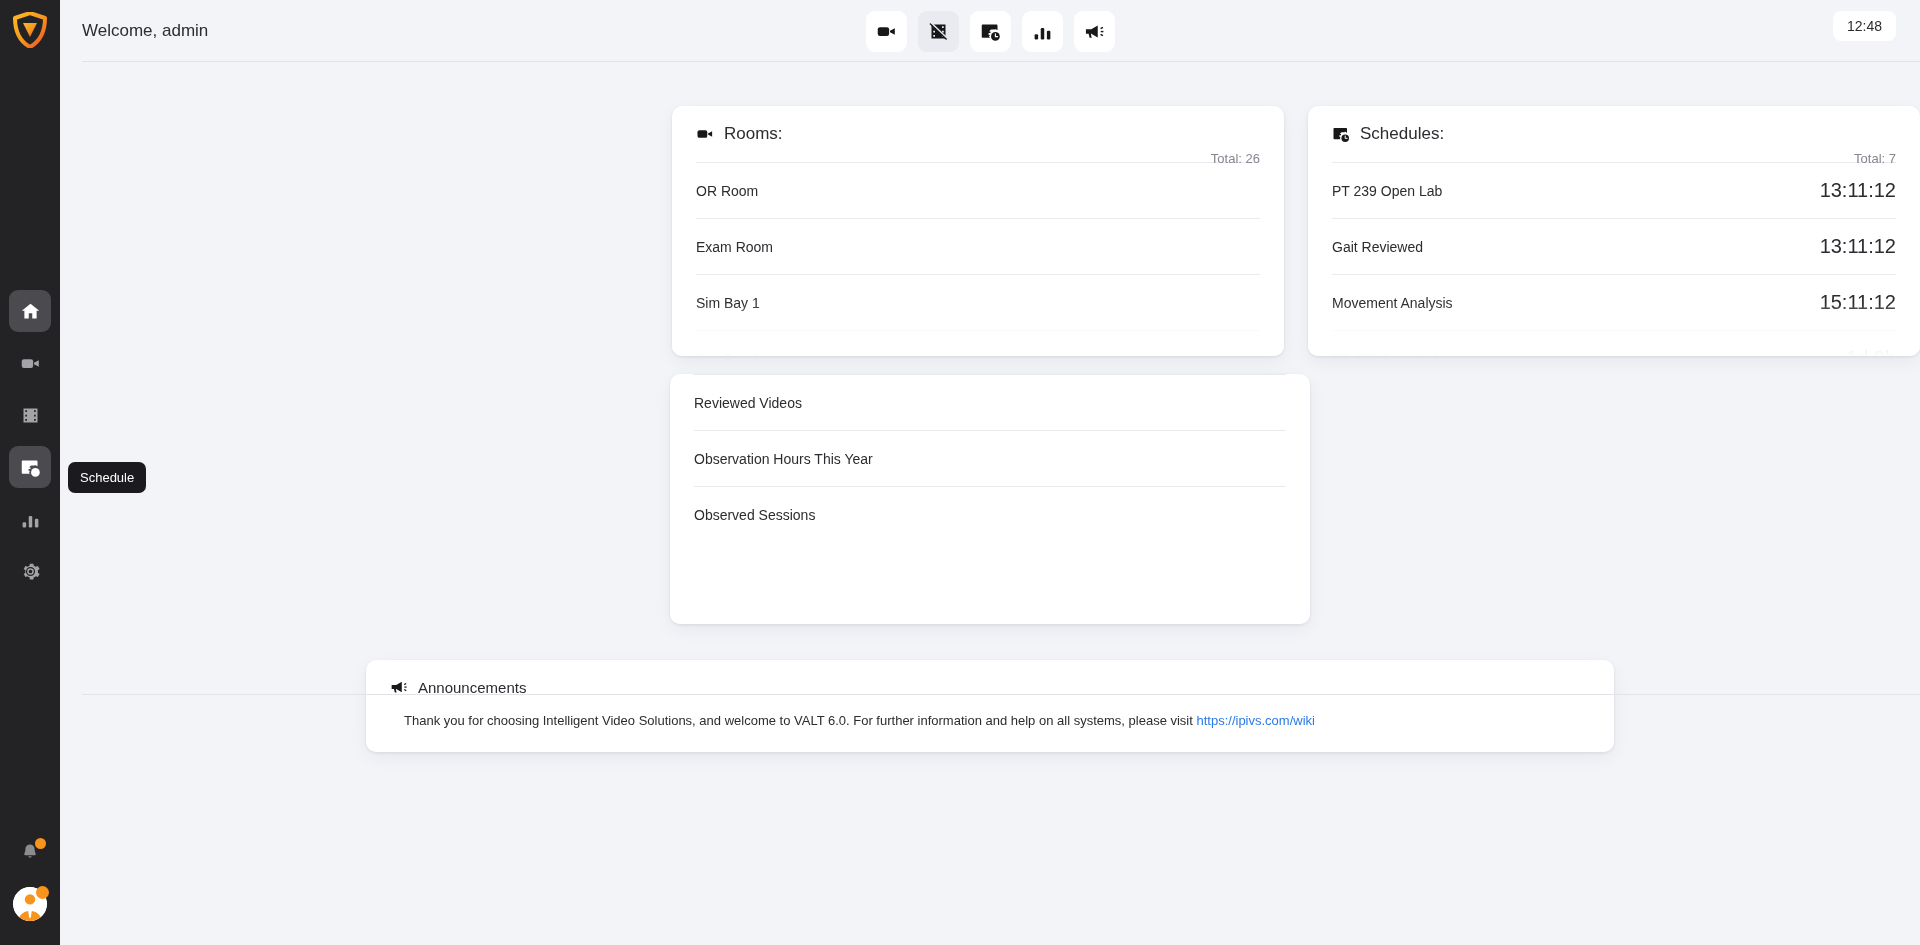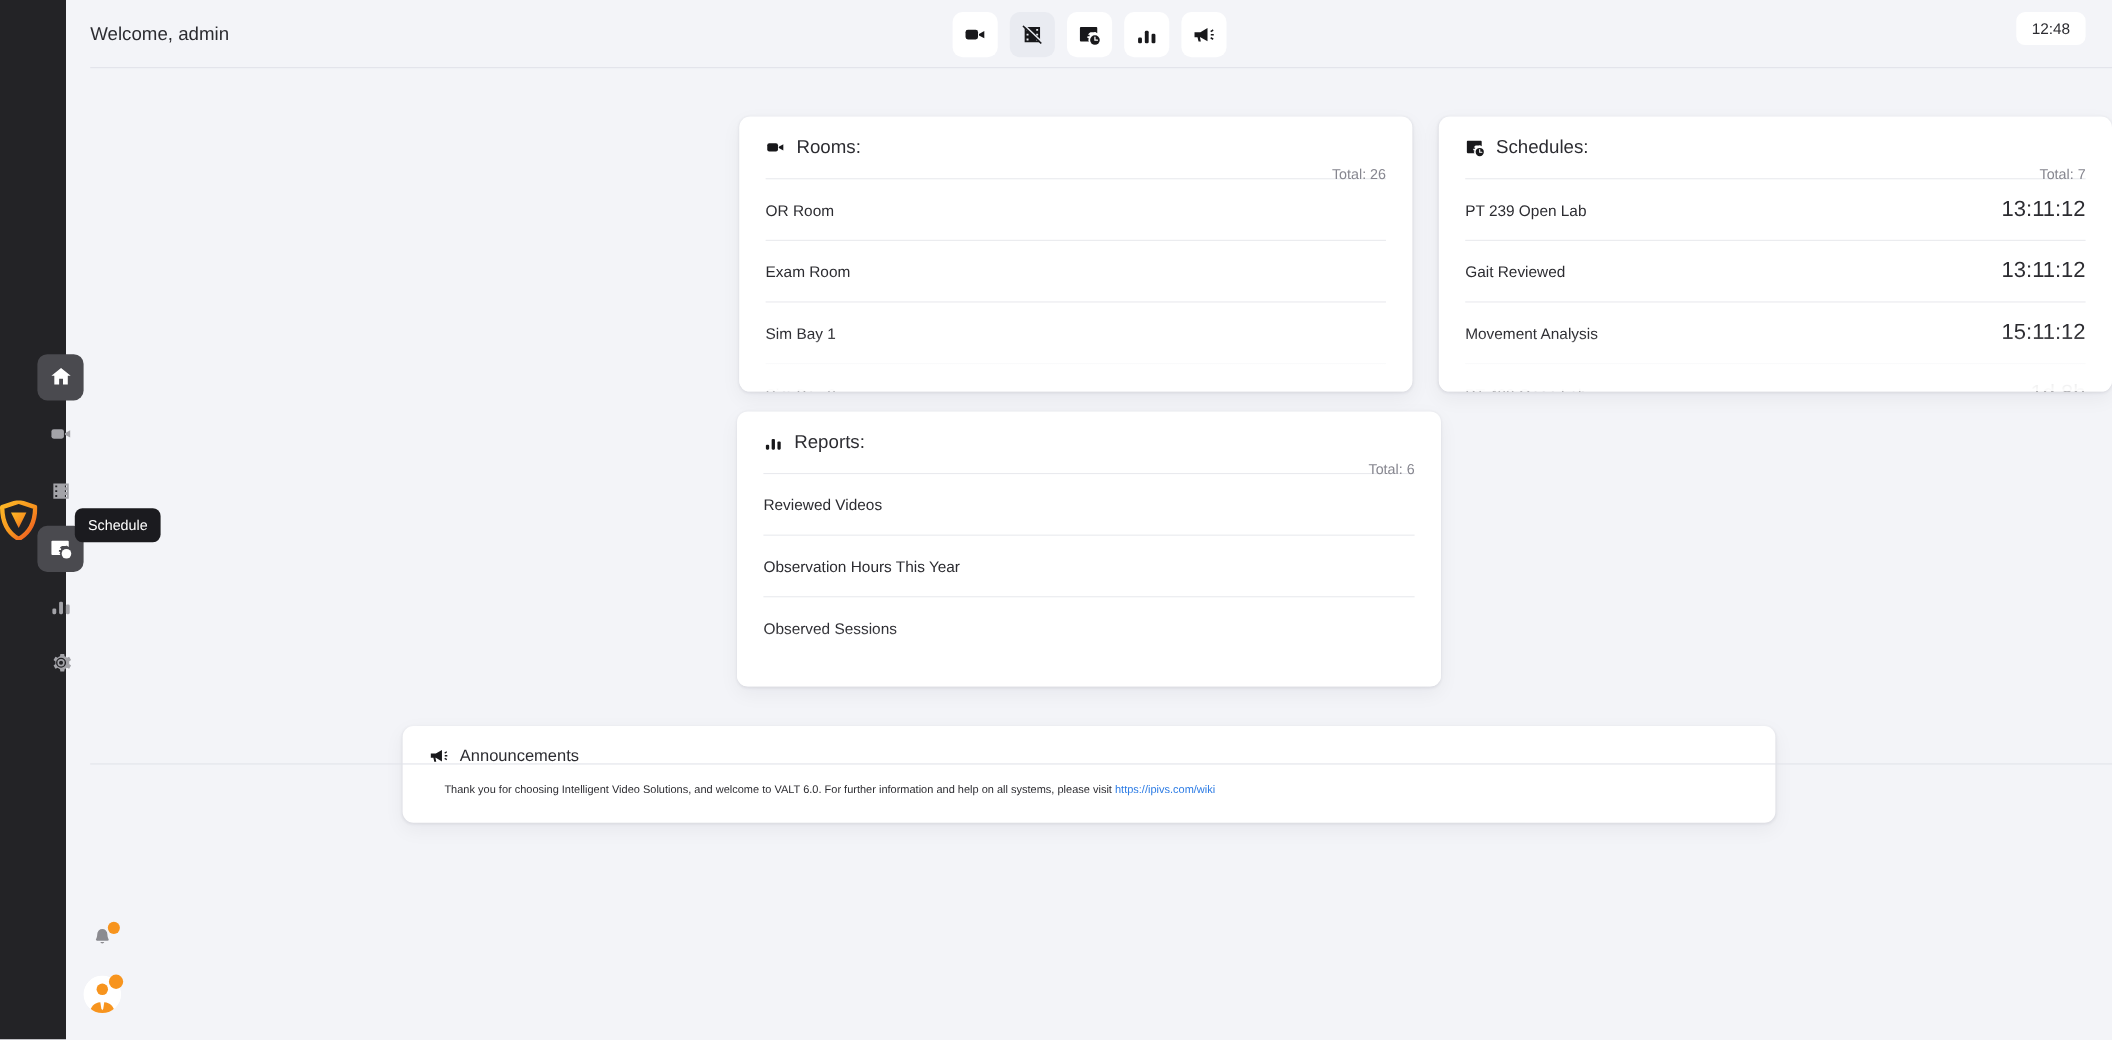--- a/index.html
+++ b/index.html
@@ -8,21 +8,21 @@
     font-family: "Liberation Sans", sans-serif;
     background: #f3f4f8;
     overflow: hidden;
   }
   body { display: flex; }
 
   
   .sidebar {
     width: 60px; height: 945px;
     background: #232326;
-    display: flex; flex-direction: row; align-items: center;
+    display: flex; flex-direction: column; align-items: center;
     flex: 0 0 60px;
     position: relative; z-index: 20;
   }
   .logo-wrap {
     width: 60px; height: 60px;
     display: flex; align-items: center; justify-content: center;
   }
   .logo { width: 34px; height: 36px; display: block; }
 
   .nav-spacer { height: 230px; }
@@ -164,21 +164,21 @@
     border-radius: 10px;
     box-shadow: 0 1px 3px rgba(20,22,40,0.09), 0 6px 18px rgba(20,22,40,0.05);
     width: 1248px;
     padding: 18px 24px 22px 24px;
   }
   .ann-head { display: flex; align-items: center; }
   .ann-head svg { width: 18px; height: 18px; fill: #18181b; margin-right: 10px; }
   .ann-title { font-size: 15px; color: #2c2c31; }
   .ann-body {
     margin-top: 16px; padding-left: 14px;
-    font-size: 10px; color: #2c2c31; line-height: 1.4;
+    font-size: 13px; color: #2c2c31; line-height: 1.4;
   }
   .ann-link { color: #2a7ae4; text-decoration: none; cursor: pointer; }
 </style>
 </head>
 <body>
 
 <div class="sidebar">
 
   <div class="logo-wrap">
     <svg class="logo" viewBox="0 0 34 36">
@@ -383,29 +383,20 @@
             </div>
           </div>
         </div>
         <div class="fade-mask"></div>
       </div>
     </div>
 
     <div class="reports-row">
       <div class="card reports">
         <div class="card-inner">
-          <div class="card-head">
-            <svg class="ch-icon" viewBox="0 0 24 24">
-              <rect x="3" y="15" width="4" height="6" rx="1.4"></rect>
-              <rect x="10" y="8" width="4" height="13" rx="1.4"></rect>
-              <rect x="17" y="11" width="4" height="10" rx="1.4"></rect>
-            </svg>
-            <div class="card-title">Reports:</div>
-            <div class="card-total">Total: 6</div>
-          </div>
           <div class="row-list">
             <div class="row">
               <span class="r-label">Reviewed Videos</span>
               <span class="r-value"></span>
             </div>
             <div class="row">
               <span class="r-label">Observation Hours This Year</span>
               <span class="r-value"></span>
             </div>
             <div class="row">

